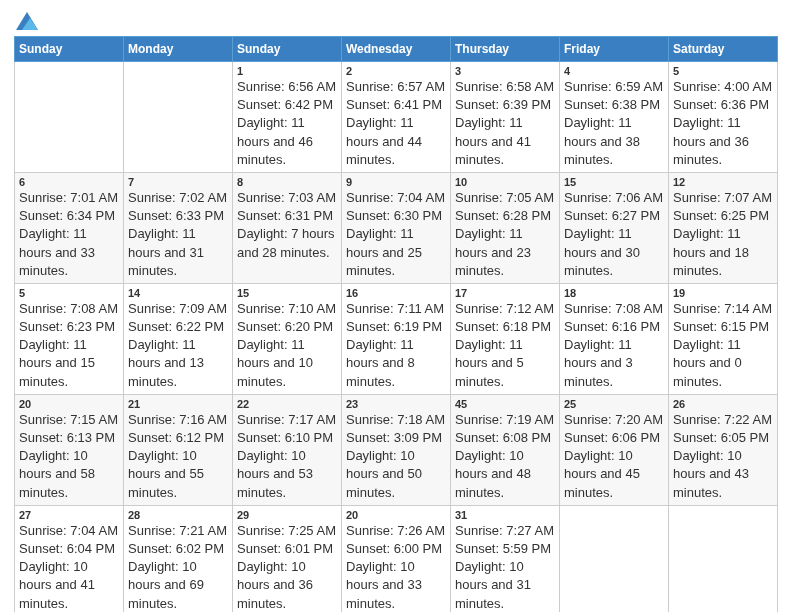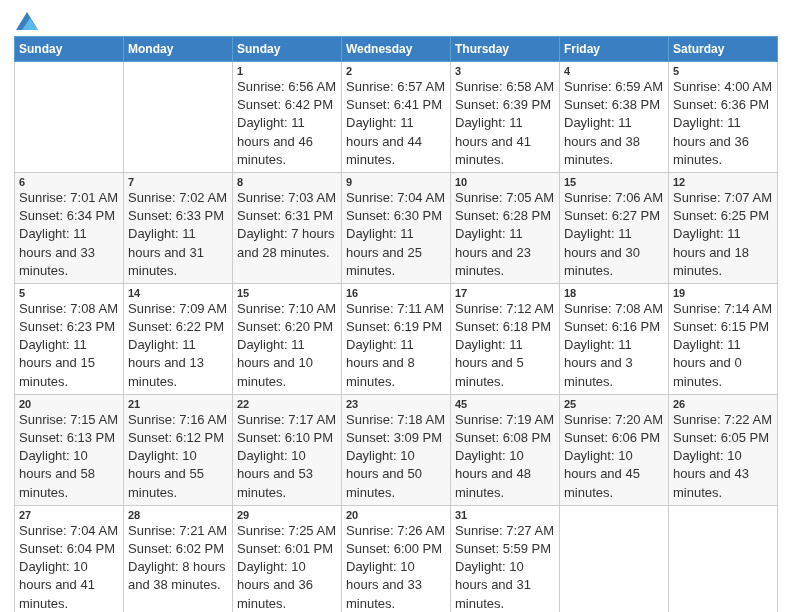--- a/index.html
+++ b/index.html
@@ -367,21 +367,21 @@
               <div>Sunrise: 7:04 AM</div>
               <div>Sunset: 6:04 PM</div>
               <div>Daylight: 10 hours and 41 minutes.</div>
             </div>
           </td>
           <td>
             <span class="day-num">28</span>
             <div class="day-info">
               <div>Sunrise: 7:21 AM</div>
               <div>Sunset: 6:02 PM</div>
-              <div>Daylight: 8 hours and 38 minutes.</div>
+              <div>Daylight: 10 hours and 69 minutes.</div>
             </div>
           </td>
           <td>
             <span class="day-num">29</span>
             <div class="day-info">
               <div>Sunrise: 7:25 AM</div>
               <div>Sunset: 6:01 PM</div>
               <div>Daylight: 10 hours and 36 minutes.</div>
             </div>
           </td>

